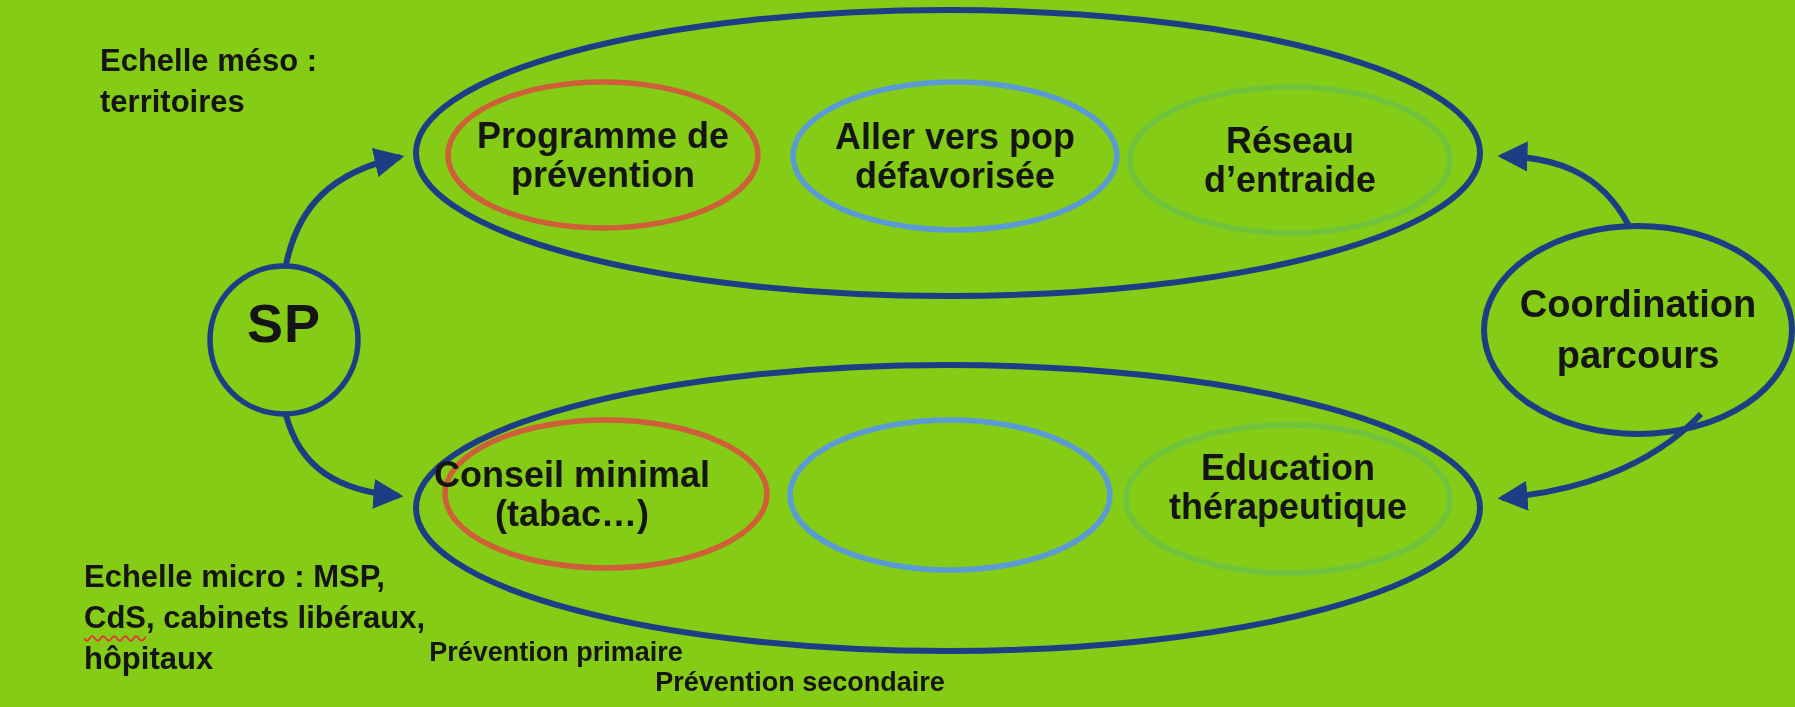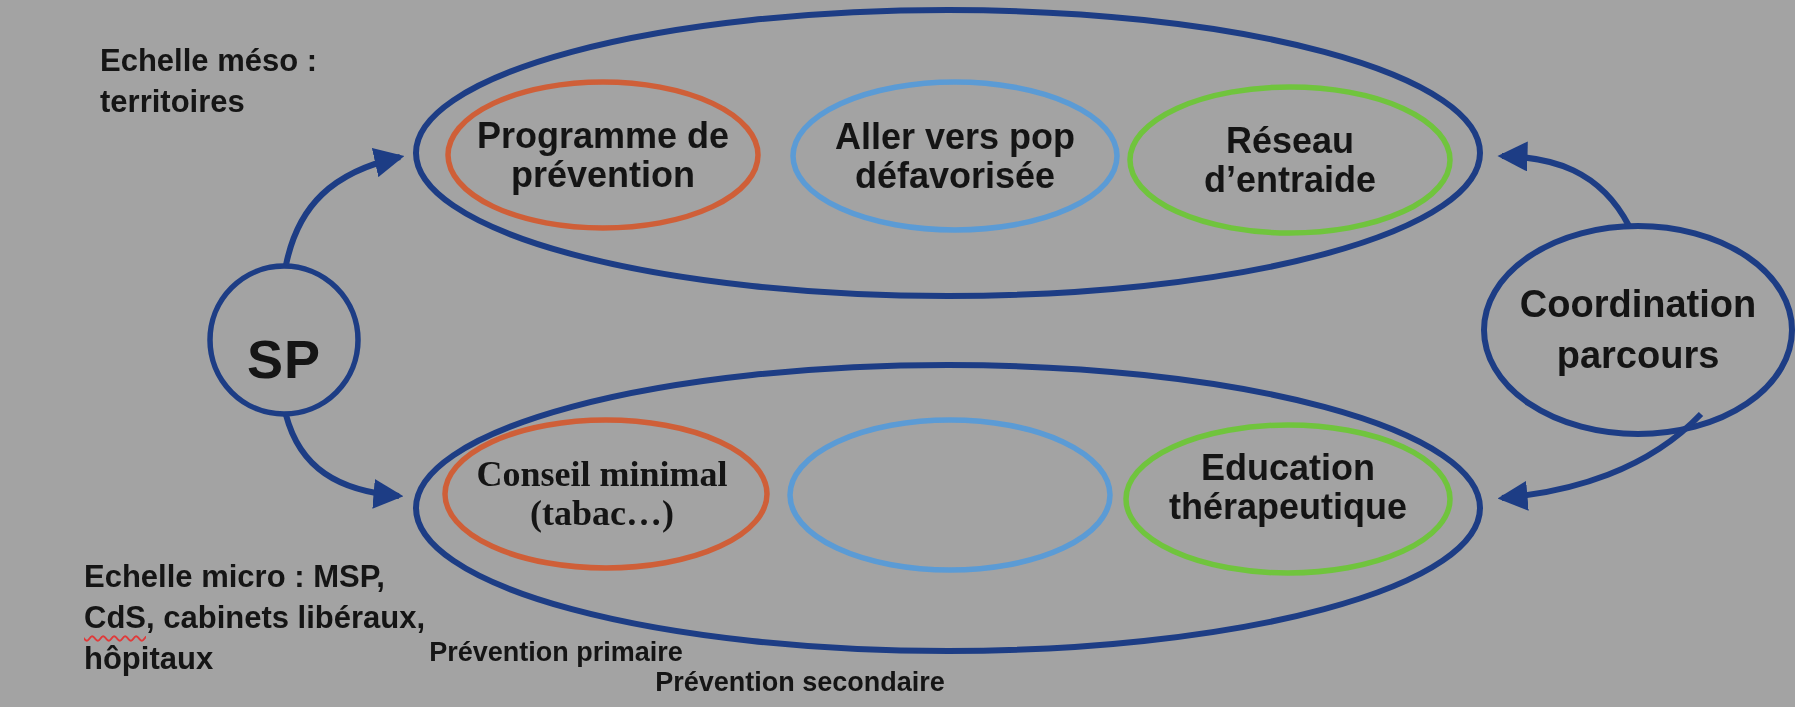--- a/index.html
+++ b/index.html
@@ -1,19 +1,19 @@
 <!DOCTYPE html>
 <html><head>
 <meta charset="utf-8">
 <style>
   html,body{margin:0;padding:0;background:#ffffff;}
   .stage{
     position:relative;
     width:1795px;height:707px;
-    background:#a3a3a3;
+    background:#84cc16;
     font-family:"Liberation Sans", sans-serif;
     overflow:hidden;
   }
   .stage svg{position:absolute;left:0;top:0;}
   .lbl{
     position:absolute;
     color:#151515;
     font-weight:bold;
     white-space:nowrap;
   }
@@ -82,41 +82,41 @@
     <span>Echelle méso :</span><br>
     <span>territoires</span>
   </div>
 
   <div class="lbl scale-lbl" style="left:84px;top:556px;">
     <span>Echelle micro : MSP,</span><br>
     <span class="squiggle">CdS</span><span>, cabinets libéraux,</span><br>
     <span>hôpitaux</span>
   </div>
 
-  <div class="lbl sp-lbl" style="left:284px;top:360px;text-align:center;">SP</div>
+  <div class="lbl sp-lbl" style="left:284px;top:324px;text-align:center;">SP</div>
 
   <div class="lbl coord-lbl" style="left:1638px;top:330px;">
     <span>Coordination</span><br>
     <span>parcours</span>
   </div>
 
   <div class="lbl node-lbl" style="left:603px;top:155px;">
     <span>Programme de</span><br>
     <span>prévention</span>
   </div>
   <div class="lbl node-lbl" style="left:955px;top:156px;text-align:center;">
     <span>Aller vers pop</span><br>
     <span>défavorisée</span>
   </div>
   <div class="lbl node-lbl" style="left:1290px;top:160px;">
     <span>Réseau</span><br>
     <span>d’entraide</span>
   </div>
 
-  <div class="lbl node-lbl" style="left:602px;top:494px;font-family:Liberation Serif, serif;">
+  <div class="lbl node-lbl" style="left:572px;top:494px;">
     <span>Conseil minimal</span><br>
     <span>(tabac…)</span>
   </div>
   <div class="lbl node-lbl" style="left:1288px;top:487px;">
     <span>Education</span><br>
     <span>thérapeutique</span>
   </div>
 
   <div class="lbl prev-lbl" style="left:556px;top:652px;">Prévention primaire</div>
   <div class="lbl prev-lbl" style="left:800px;top:682px;">Prévention secondaire</div>

